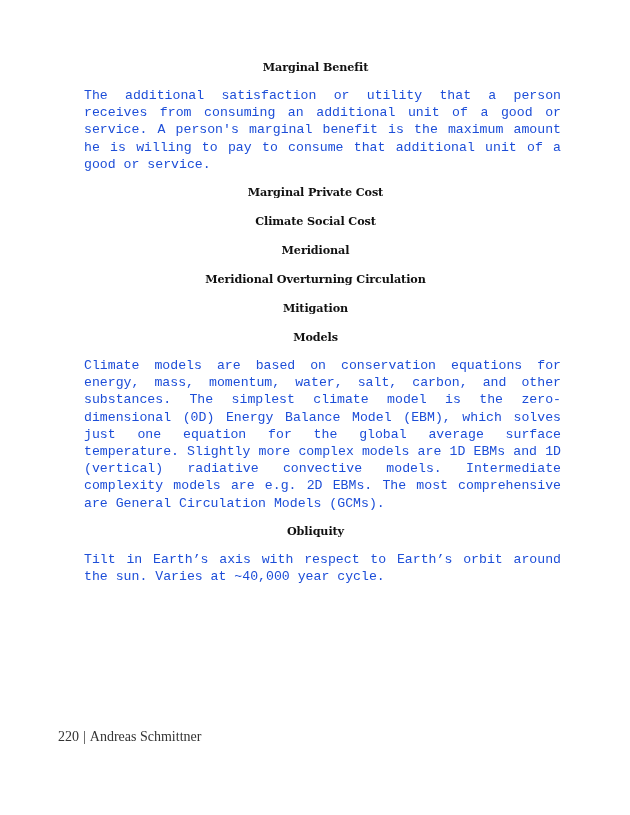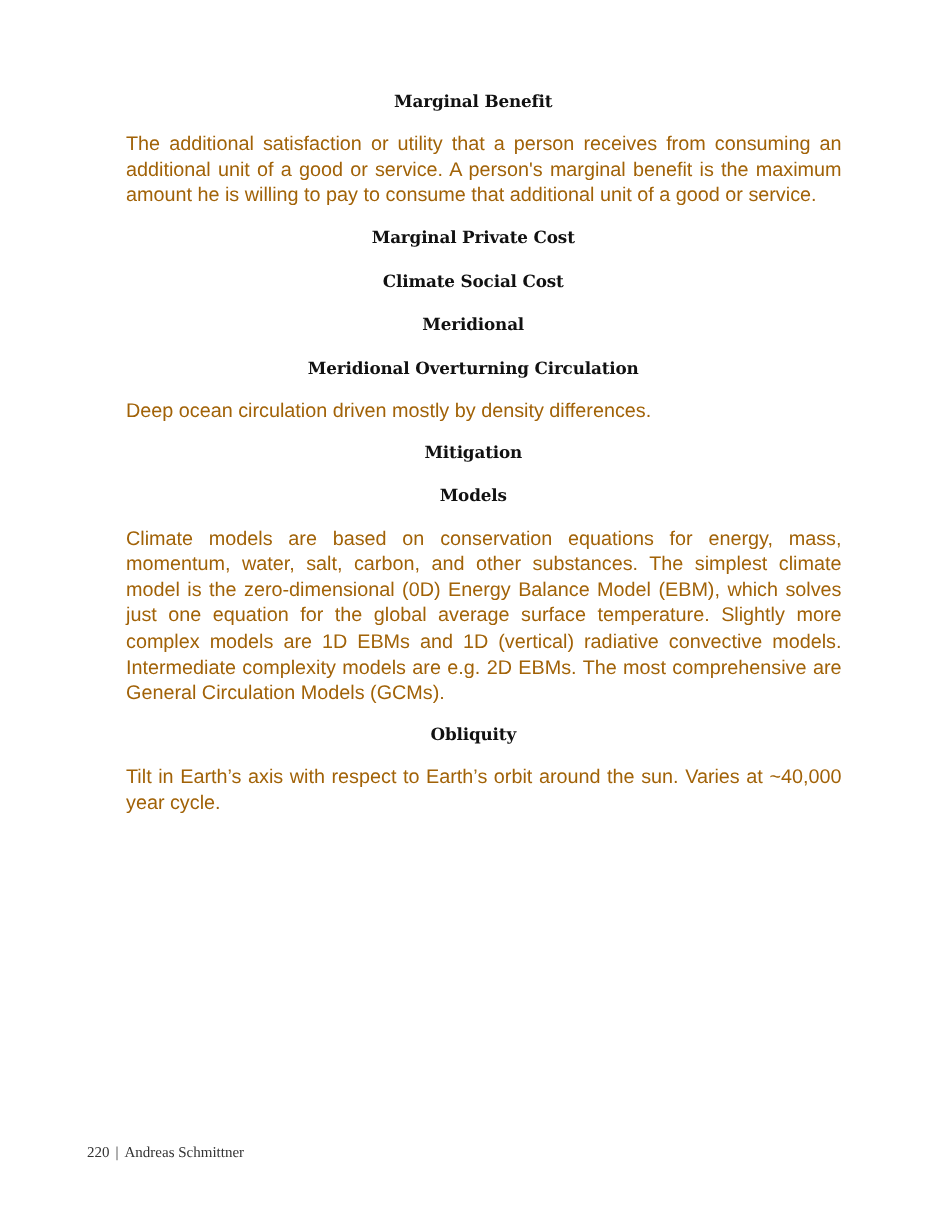--- a/index.html
+++ b/index.html
@@ -26,34 +26,34 @@
       font-family: "DejaVu Serif", serif;
       font-weight: bold;
       font-size: 11.2px;
       line-height: 18px;
       margin: 0 0 11px 0;
       color: #111;
       letter-spacing: -0.1px;
       text-align: center;
     }
     .definition {
-      font-family: Liberation Sans, sans-serif;
+      font-family: Liberation Mono, monospace;
       font-size: 13.2px;
       line-height: 17.2px;
       margin: 0 12px 10px 26px;
       text-align: justify;
-      color: #a16207;
+      color: #1d4ed8;
     }
     .definition.last-gap { margin-bottom: 27px; }
     .footer {
       position: absolute;
       left: 58px;
-      top: 763px;
+      top: 729px;
       font-family: "Liberation Serif", serif;
-      font-size: 10px;
+      font-size: 14px;
       color: #333;
     }
     .footer .sep { margin: 0 4px; }
   </style>
 </head>
 <body>
 
 <div class="page">
   <div class="entry">
     <p class="term">Marginal Benefit</p>
@@ -63,21 +63,20 @@
     <p class="term">Marginal Private Cost</p>
   </div>
   <div class="entry">
     <p class="term">Climate Social Cost</p>
   </div>
   <div class="entry">
     <p class="term">Meridional</p>
   </div>
   <div class="entry">
     <p class="term">Meridional Overturning Circulation</p>
-    <p class="definition">Deep ocean circulation driven mostly by density differences.</p>
   </div>
   <div class="entry">
     <p class="term">Mitigation</p>
   </div>
   <div class="entry">
     <p class="term">Models</p>
     <p class="definition">Climate models are based on conservation equations for energy, mass, momentum, water, salt, carbon, and other substances. The simplest climate model is the zero-dimensional (0D) Energy Balance Model (EBM), which solves just one equation for the global average surface temperature. Slightly more complex models are 1D EBMs and 1D (vertical) radiative convective models. Intermediate complexity models are e.g. 2D EBMs. The most comprehensive are General Circulation Models (GCMs).</p>
   </div>
   <div class="entry">
     <p class="term">Obliquity</p>

